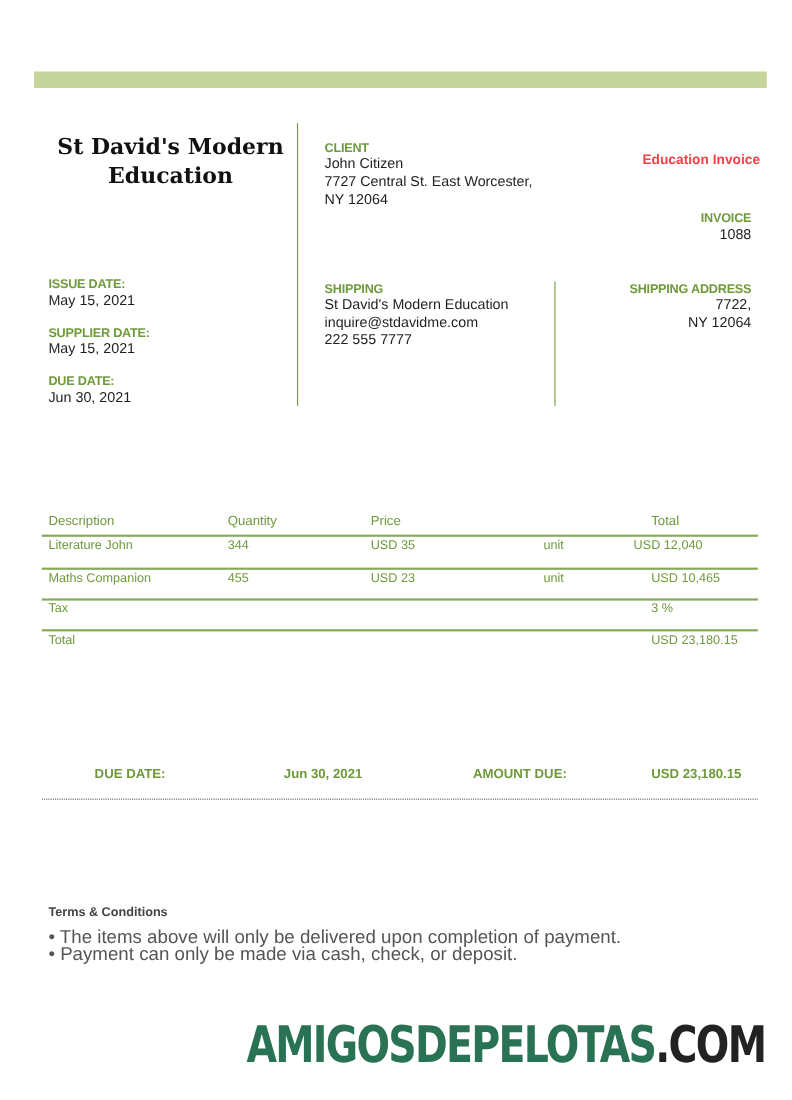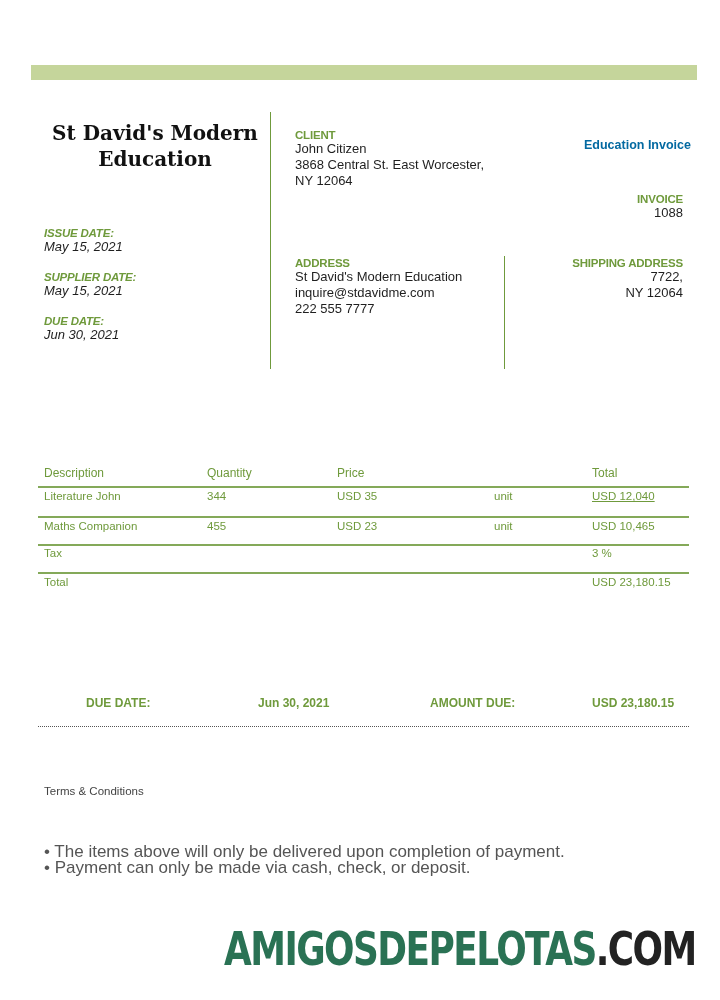--- a/index.html
+++ b/index.html
@@ -10,60 +10,60 @@
   .vline { width: 1px; background: #6f9a3c; }
   .lbl { color: #6f9a3c; font-weight: bold; font-size: 11.5px; letter-spacing: -0.2px; }
   .val { font-size: 13px; color: #1f1f1f; line-height: 16px; }
   .company { left: 40px; top: 120px; width: 230px; text-align: center; font-family: "DejaVu Serif", "Liberation Serif", serif; font-weight: bold; font-size: 20px; line-height: 26px; color: #111; }
   .right { text-align: right; }
   .tbl-head { color: #6f9a3c; font-weight: normal; font-size: 12px; }
   .tbl-cell { color: #6f9a3c; font-size: 11.5px; }
   .hr { left: 38px; width: 651px; height: 2px; background: #6f9a3c; opacity: 0.85; }
   .due-bar span { position: absolute; color: #6f9a3c; font-weight: bold; font-size: 12px; }
   .dotted { left: 38px; top: 726px; width: 651px; border-top: 1px dotted #555; }
-  .terms-title { left: 44px; top: 785px; font-size: 11.5px; font-weight: normal; color: #444; }
+  .terms-title { left: 44px; top: 824px; font-size: 11.5px; font-weight: bold; color: #444; }
   .terms-item { left: 44px; font-size: 17px; color: #555; }
   .watermark { right: 24px; top: 922px; font-family: "DejaVu Sans", sans-serif; font-weight: bold; font-size: 46px; letter-spacing: -2px; transform: scaleX(0.78); transform-origin: right center; white-space: nowrap; }
   .wm-green { color: #2a7254; }
   .wm-dark { color: #222; }
 </style>
 </head>
 <body>
 
 <div class="abs topbar"></div>
 
 <div class="abs vline" style="left:270px; top:112px; height:257px;"></div>
 <div class="abs vline" style="left:504px; top:256px; height:113px;"></div>
 
 <div class="abs company">St David's Modern Education</div>
 
-<div class="abs" style="left:44px; top:227px;font-style:italic;">
+<div class="abs" style="left:44px; top:253px;">
   <div class="lbl">ISSUE DATE:</div>
   <div class="val">May 15, 2021</div>
   <div class="lbl" style="margin-top:16px;">SUPPLIER DATE:</div>
   <div class="val">May 15, 2021</div>
   <div class="lbl" style="margin-top:16px;">DUE DATE:</div>
   <div class="val">Jun 30, 2021</div>
 </div>
 
 <div class="abs" style="left:295px; top:129px;">
   <div class="lbl">CLIENT</div>
   <div class="val">John Citizen</div>
-  <div class="val">3868 Central St. East Worcester,</div>
+  <div class="val">7727 Central St. East Worcester,</div>
   <div class="val">NY 12064</div>
 </div>
 
 <div class="abs" style="left:295px; top:257px;">
-  <div class="lbl">ADDRESS</div>
+  <div class="lbl">SHIPPING</div>
   <div class="val">St David's Modern Education</div>
   <div class="val">inquire@stdavidme.com</div>
   <div class="val">222 555 7777</div>
 </div>
 
-<div class="abs" style="left:556px; top:138px; font-size:12.5px; font-weight:bold; color:#0369a1;padding-left:28px;">Education Invoice</div>
+<div class="abs" style="left:556px; top:138px; font-size:12.5px; font-weight:bold; color:#ef4444;padding-left:28px;">Education Invoice</div>
 
 <div class="abs right" style="right:37px; top:193px;">
   <div class="lbl">INVOICE</div>
   <div class="val">1088</div>
 </div>
 
 <div class="abs right" style="right:37px; top:257px;">
   <div class="lbl">SHIPPING ADDRESS</div>
   <div class="val">7722,</div>
   <div class="val">NY 12064</div>
@@ -74,21 +74,21 @@
   <span class="abs tbl-head" style="left:207px; top:466px;">Quantity</span>
   <span class="abs tbl-head" style="left:337px; top:466px;">Price</span>
   <span class="abs tbl-head" style="left:592px; top:466px;">Total</span>
   <div class="abs hr" style="top:486px;"></div>
 
   <div>
     <span class="abs tbl-cell" style="left:44px; top:490px;">Literature John</span>
     <span class="abs tbl-cell" style="left:207px; top:490px;">344</span>
     <span class="abs tbl-cell" style="left:337px; top:490px;">USD 35</span>
     <span class="abs tbl-cell" style="left:494px; top:490px;">unit</span>
-    <span class="abs tbl-cell" style="left:592px; top:490px;text-decoration:underline;">USD 12,040</span>
+    <span class="abs tbl-cell" style="left:576px; top:490px;">USD 12,040</span>
   </div>
   <div class="abs hr" style="top:516px;"></div>
 
   <div>
     <span class="abs tbl-cell" style="left:44px; top:520px;">Maths Companion</span>
     <span class="abs tbl-cell" style="left:207px; top:520px;">455</span>
     <span class="abs tbl-cell" style="left:337px; top:520px;">USD 23</span>
     <span class="abs tbl-cell" style="left:494px; top:520px;">unit</span>
     <span class="abs tbl-cell" style="left:592px; top:520px;">USD 10,465</span>
   </div>

